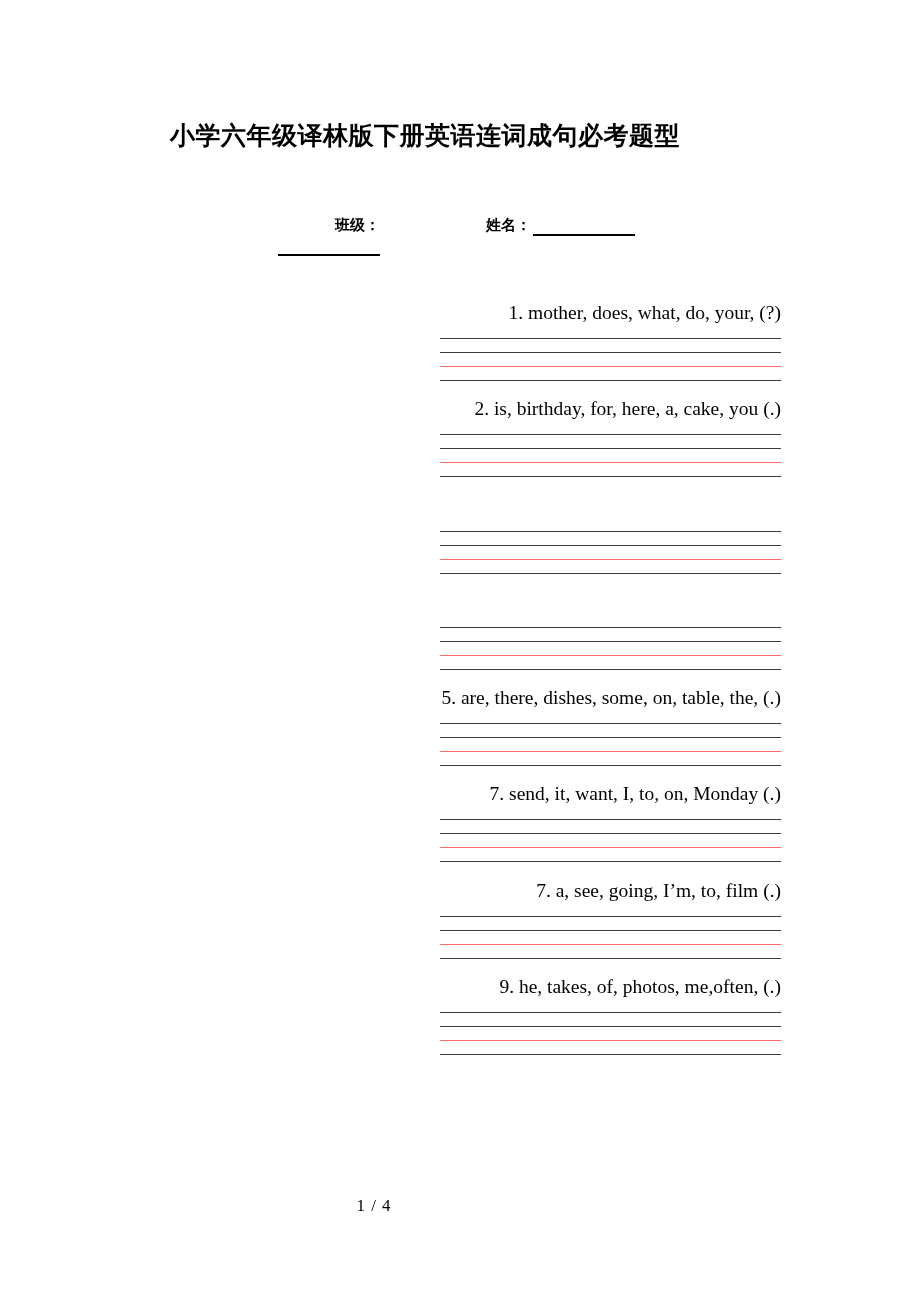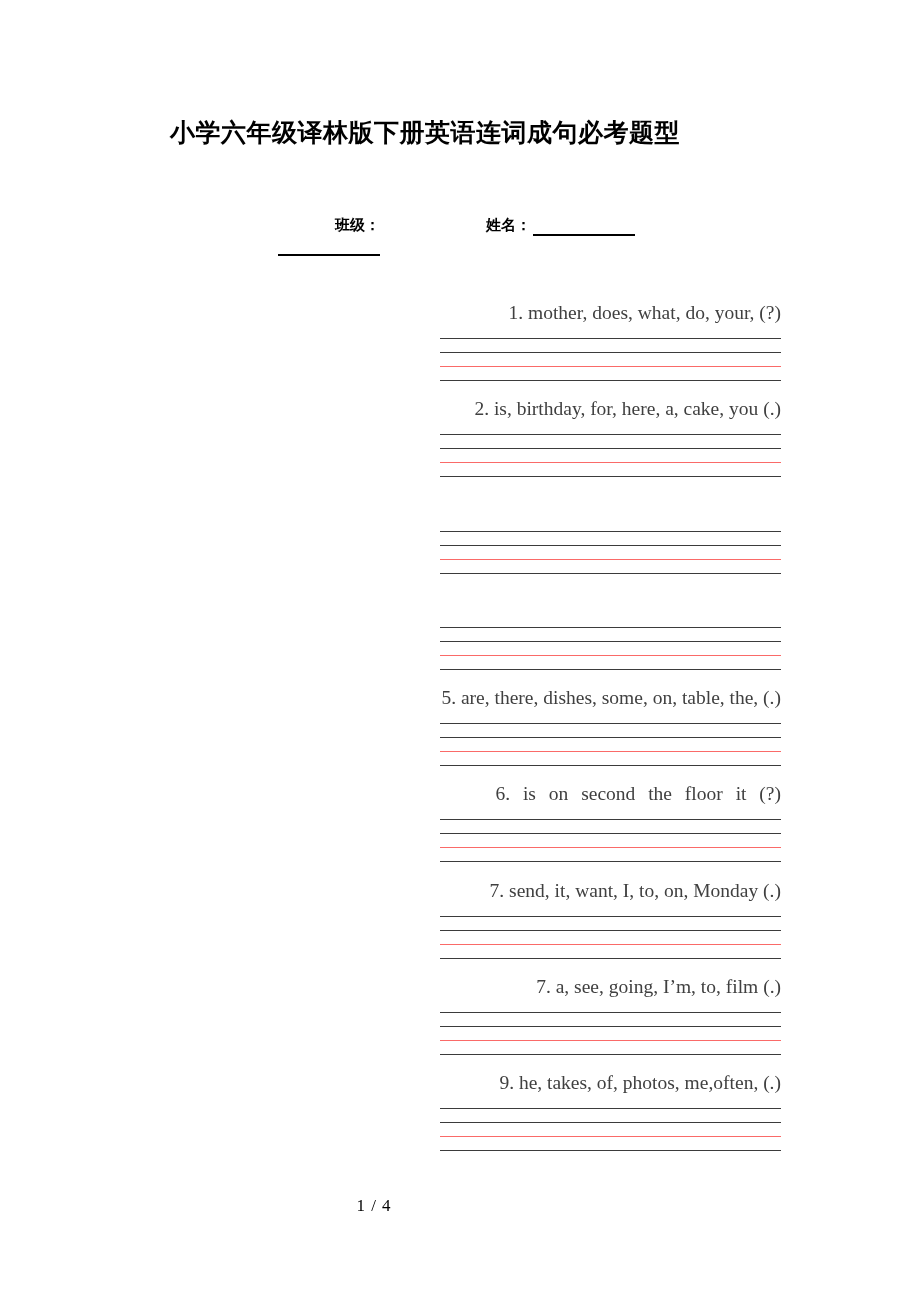--- a/index.html
+++ b/index.html
@@ -22,21 +22,21 @@
     width: 920px;
     height: 1302px;
   }
 
   
   .doc-title {
     position: absolute;
     left: 170px;
     top: 118px;
     width: 600px;
-    font-family: Liberation Mono, monospace;
+    font-family: Liberation Sans, sans-serif;
     font-size: 25px;
     font-weight: 700;
     letter-spacing: 0.5px;
     line-height: 34px;
     white-space: nowrap;
     color: #000;
   }
 
   
   .meta-row {
@@ -81,21 +81,21 @@
   }
   .item-prompt {
     position: absolute;
     left: 140px;
     top: 0;
     width: 641px;       
     text-align: right;
     font-size: 19.5px;
     line-height: 26px;
     white-space: nowrap;
-    color: #404040;
+    color: #000000;
   }
   .item-prompt.spaced {
     
     word-spacing: 8px;
   }
 
   
   .ruler {
     position: absolute;
     left: 440px;
@@ -183,29 +183,20 @@
       <div class="item">
         <div class="item-prompt">5. are, there, dishes, some, on, table, the, (.)</div>
         <div class="ruler">
           <div class="rline l1"></div>
           <div class="rline l2"></div>
           <div class="rline l3"></div>
           <div class="rline l4"></div>
         </div>
       </div>
       <div class="item">
-        <div class="item-prompt spaced">6. is on second the floor it (?)</div>
-        <div class="ruler">
-          <div class="rline l1"></div>
-          <div class="rline l2"></div>
-          <div class="rline l3"></div>
-          <div class="rline l4"></div>
-        </div>
-      </div>
-      <div class="item">
         <div class="item-prompt">7. send, it, want, I, to, on, Monday (.)</div>
         <div class="ruler">
           <div class="rline l1"></div>
           <div class="rline l2"></div>
           <div class="rline l3"></div>
           <div class="rline l4"></div>
         </div>
       </div>
       <div class="item">
         <div class="item-prompt">7. a, see, going, I’m, to, film (.)</div>

